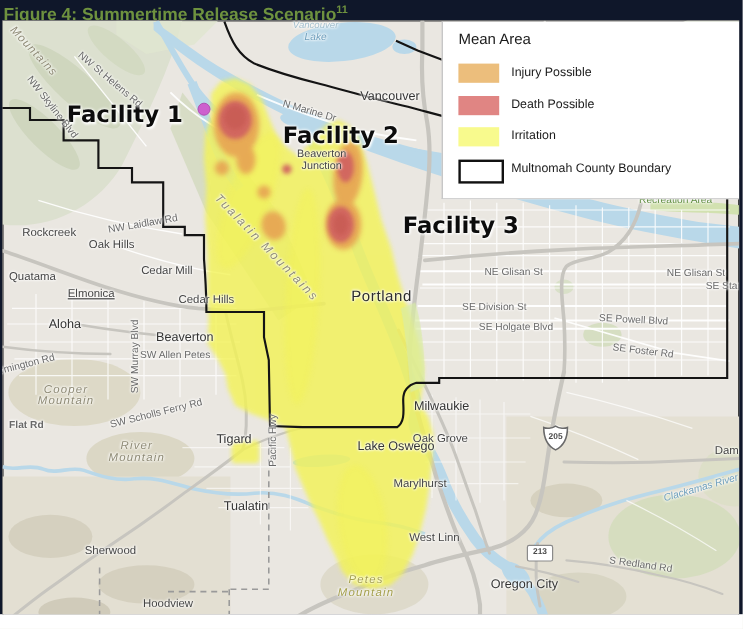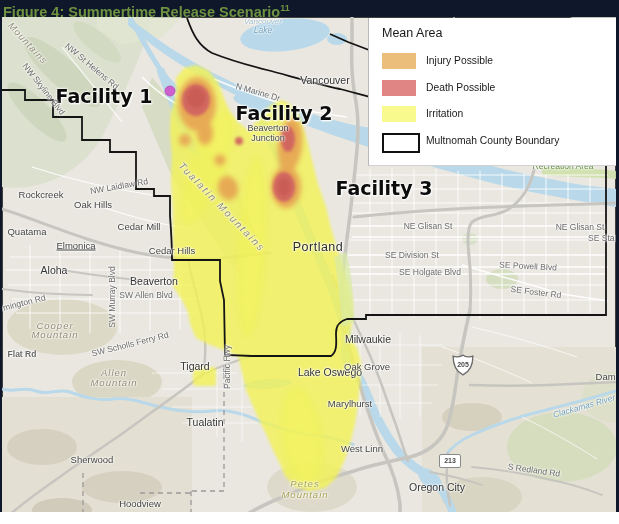--- a/index.html
+++ b/index.html
@@ -199,39 +199,39 @@
         <div class="maplabel town" style="left: 90px; top: 442px; transform: translate(-50%, -50%);">Sherwood</div>
         <div class="maplabel town" style="left: 138px; top: 486px; transform: translate(-50%, -50%);">Hoodview</div>
         <div class="maplabel town" style="left: 616px; top: 359px; transform: translate(-50%, -50%);">Damascus</div>
         <div class="maplabel town" style="left: 266px; top: 111px; font-size: 9px; transform: translate(-50%, -50%);">Beaverton</div>
         <div class="maplabel town" style="left: 266px; top: 121px; font-size: 9px; transform: translate(-50%, -50%);">Junction</div>
         <div class="maplabel road" style="left: 90px; top: 49px; transform: translate(-50%, -50%) rotate(40deg);">NW St Helens Rd</div>
         <div class="maplabel road" style="left: 42px; top: 72px; transform: translate(-50%, -50%) rotate(52deg);">NW Skyline Blvd</div>
         <div class="maplabel road" style="left: 117px; top: 169px; transform: translate(-50%, -50%) rotate(-10deg);">NW Laidlaw Rd</div>
         <div class="maplabel road" style="left: 256px; top: 75px; transform: translate(-50%, -50%) rotate(16deg);">N Marine Dr</div>
         <div class="maplabel road" style="left: 110px; top: 280px; transform: translate(-50%, -50%) rotate(-90deg);">SW Murray Blvd</div>
-        <div class="maplabel road" style="left: 144px; top: 278px; transform: translate(-50%, -50%);">SW Allen Blvd</div>
+        <div class="maplabel road" style="left: 144px; top: 278px; transform: translate(-50%, -50%);">SW Allen Petes</div>
         <div class="maplabel road" style="left: 16px; top: 287px; transform: translate(-50%, -50%) rotate(-14deg);">Farmington Rd</div>
         <div class="maplabel road" style="left: 128px; top: 327px; transform: translate(-50%, -50%) rotate(-14deg);">SW Scholls Ferry Rd</div>
         <div class="maplabel road" style="left: 20px; top: 337px; transform: translate(-50%, -50%); font-weight: bold;">Flat Rd</div>
         <div class="maplabel road" style="left: 225px; top: 350px; transform: translate(-50%, -50%) rotate(-90deg);">Pacific Hwy</div>
         <div class="maplabel road" style="left: 426px; top: 209px; transform: translate(-50%, -50%);">NE Glisan St</div>
         <div class="maplabel road" style="left: 578px; top: 210px; transform: translate(-50%, -50%);">NE Glisan St</div>
         <div class="maplabel road" style="left: 608px; top: 221px; transform: translate(-50%, -50%);">SE Stark St</div>
         <div class="maplabel road" style="left: 410px; top: 238px; transform: translate(-50%, -50%);">SE Division St</div>
         <div class="maplabel road" style="left: 526px; top: 249px; transform: translate(-50%, -50%) rotate(3deg);">SE Powell Blvd</div>
         <div class="maplabel road" style="left: 428px; top: 255px; transform: translate(-50%, -50%);">SE Holgate Blvd</div>
         <div class="maplabel road" style="left: 534px; top: 275px; transform: translate(-50%, -50%) rotate(7deg);">SE Foster Rd</div>
         <div class="maplabel road" style="left: 532px; top: 453px; transform: translate(-50%, -50%) rotate(8deg);">S Redland Rd</div>
         <div class="maplabel green-label" style="left: 561px; top: 149px; transform: translate(-50%, -50%);">Recreation Area</div>
         <div class="maplabel terrain" style="left: 26px; top: 26px; transform: translate(-50%, -50%) rotate(47deg);">Mountains</div>
         <div class="maplabel terrain-lg" style="left: 220px; top: 190px; transform: translate(-50%, -50%) rotate(46deg);">Tualatin Mountains</div>
         <div class="maplabel terrain" style="left: 53px; top: 308px; transform: translate(-50%, -50%);">Cooper</div>
         <div class="maplabel terrain" style="left: 53px; top: 317px; transform: translate(-50%, -50%);">Mountain</div>
-        <div class="maplabel terrain" style="left: 112px; top: 355px; transform: translate(-50%, -50%);">Allen</div>
+        <div class="maplabel terrain" style="left: 112px; top: 355px; transform: translate(-50%, -50%);">River</div>
         <div class="maplabel terrain" style="left: 112px; top: 365px; transform: translate(-50%, -50%);">Mountain</div>
         <div class="maplabel olive" style="left: 303px; top: 466px; transform: translate(-50%, -50%);">Petes</div>
         <div class="maplabel olive" style="left: 303px; top: 477px; transform: translate(-50%, -50%);">Mountain</div>
         <div class="maplabel water-faint" style="left: 261px; top: 4px; transform: translate(-50%, -50%);">Vancouver</div>
         <div class="maplabel water" style="left: 261px; top: 13px; transform: translate(-50%, -50%);">Lake</div>
         <div class="maplabel water" style="left: 582px; top: 389px; transform: translate(-50%, -50%) rotate(-16deg);">Clackamas River</div>
       </div>
 
     <div class="shield" style="left:461px;top:348px;width:22px;height:22px;">
       <svg width="22" height="22" viewBox="0 0 20 20">

